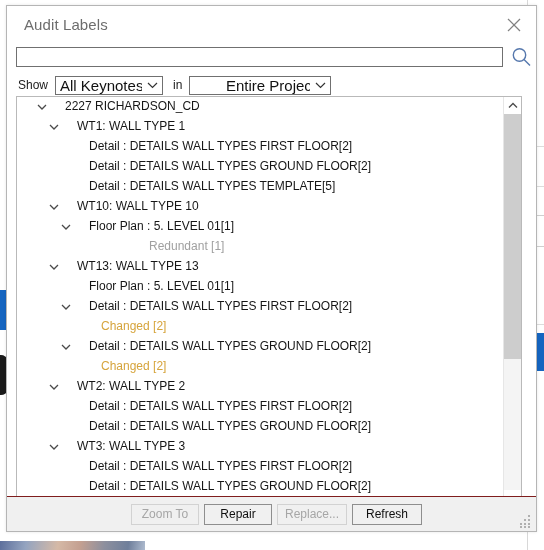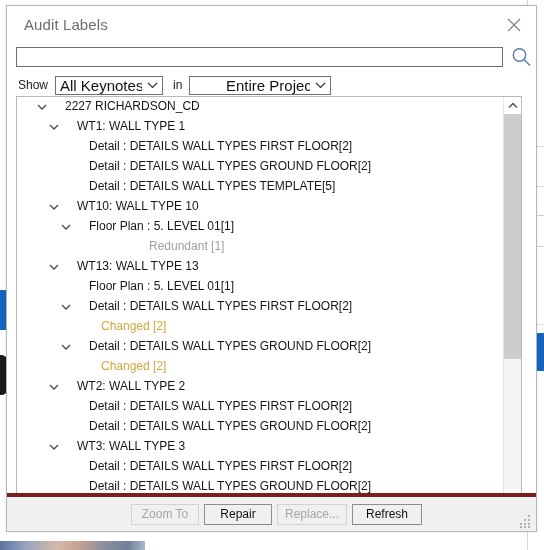--- a/index.html
+++ b/index.html
@@ -228,21 +228,21 @@
   }
   .vscroll .arrow.up   { top: 0; }
   .vscroll .arrow.down { bottom: 0; }
 
   
   .footer {
     position: absolute;
     left: 0; bottom: 0;
     width: 100%; height: 34px;
     background: #f0f0f0;
-    border-top: 4px solid #7f1d1d;
+    border-top: 1px solid #7f1d1d;
   }
   .btn {
     position: absolute;
     top: 7px;
     height: 21px;
     font-family: "Liberation Sans", sans-serif;
     font-size: 12px;
     background: #f0f0f0;
     border: 1px solid #8e8e8e;
     color: #101010;

